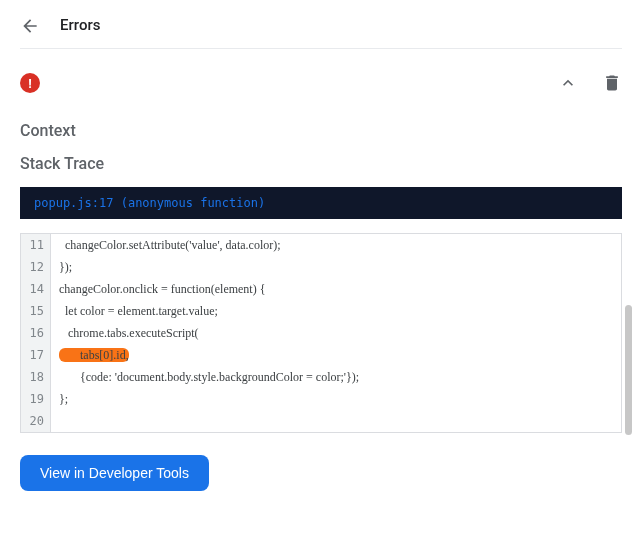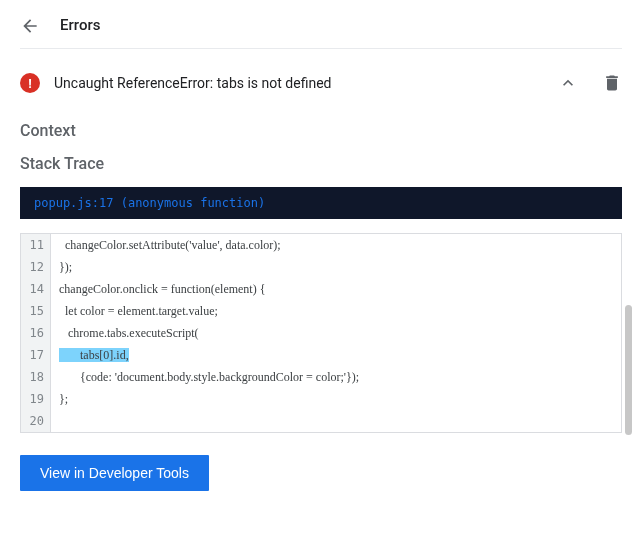--- a/index.html
+++ b/index.html
@@ -21,23 +21,23 @@
     .chev, .trash { width: 20px; height: 20px; cursor: pointer; }
     .chev svg, .trash svg { width: 20px; height: 20px; fill: #5f6368; }
     .section-label { font-size: 16px; font-weight: 500; color: #5f6368; margin: 14px 0 10px 0; }
     .context-value { font-size: 14px; color: #202124; margin-bottom: 6px; }
     .stack-bar { background: #0f172a; padding: 9px 14px; font-family: Menlo, Consolas, monospace; font-size: 12px; color: #1a73e8; margin-top: 14px; }
     .code-wrap { position: relative; margin-top: 14px; }
     .code-block { border: 1px solid #dadce0; font-family: Menlo, Consolas, monospace; font-size: 12px; line-height: 1; }
     .code-line { display: flex; align-items: center; }
     .gutter { width: 30px; min-width: 30px; text-align: right; padding: 5px 6px 5px 0; color: #80868b; background: #f1f3f4; border-right: 1px solid #dadce0; user-select: none; }
     .code-text { padding: 5px 8px; white-space: pre; color: #3c4043; flex: 1; font-family: Liberation Serif, serif; }
-    .hl { background: #7dd3fc; }
+    .hl { background: #f97316; border-radius: 6px; }
     .scroll-thumb { position: absolute; right: -10px; top: 72px; width: 7px; height: 130px; background: #c7c7c7; border-radius: 4px; }
-    .dev-btn { margin-top: 22px; background: #1a73e8; color: #fff; border: none; font-size: 14px; font-weight: 500; padding: 10px 20px; border-radius: 1px; cursor: pointer; }
+    .dev-btn { margin-top: 22px; background: #1a73e8; color: #fff; border: none; font-size: 14px; font-weight: 500; padding: 10px 20px; border-radius: 8px; cursor: pointer; }
   </style>
 </head>
 <body>
 
 <div class="container">
   <div class="header">
     <div class="header-left">
       <span class="back-arrow">
         <svg viewBox="0 0 24 24">
             <path d="M20 11H7.83l5.59-5.59L12 4l-8 8 8 8 1.41-1.41L7.83 13H20v-2z"></path>
@@ -47,21 +47,20 @@
     </div>
   </div>
 
   <hr class="divider">
 
   <div class="error-row">
     <div class="error-left">
       <span class="error-badge">
           <span>!</span>
         </span>
-      <span class="error-msg">Uncaught ReferenceError: tabs is not defined</span>
     </div>
     <div class="error-actions">
       <span class="chev">
         <svg viewBox="0 0 24 24">
             <path d="M7.41 15.41 12 10.83l4.59 4.58L18 14l-6-6-6 6 1.41 1.41z"></path>
           </svg>
       </span>
       <span class="trash">
         <svg viewBox="0 0 24 24">
             <path d="M6 19c0 1.1.9 2 2 2h8c1.1 0 2-.9 2-2V7H6v12zM19 4h-3.5l-1-1h-5l-1 1H5v2h14V4z"></path>

